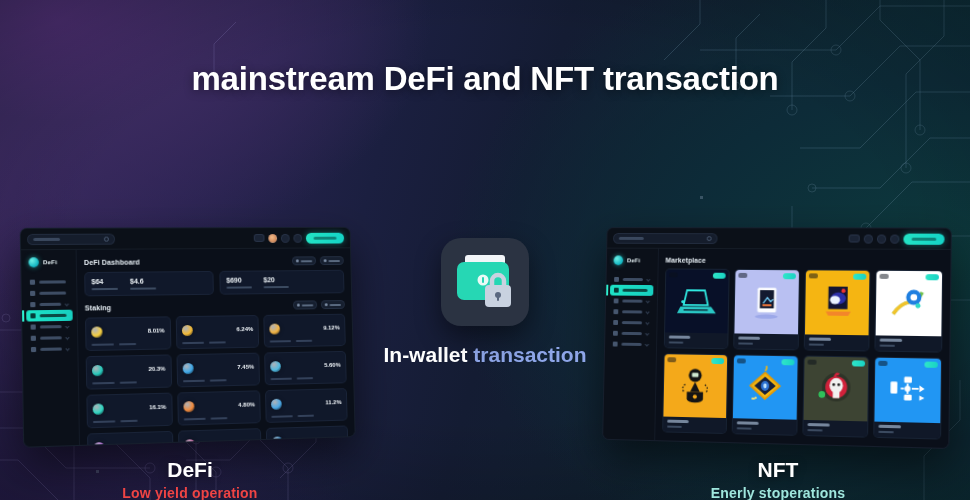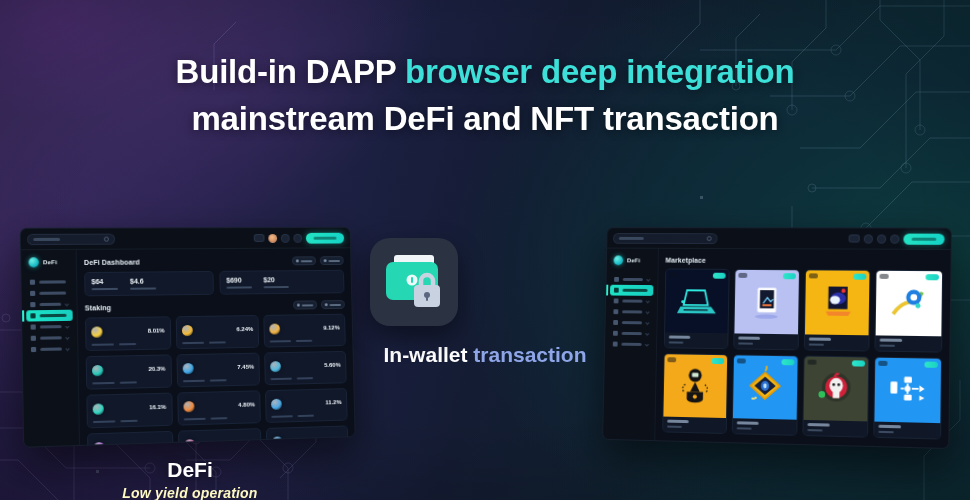--- a/index.html
+++ b/index.html
@@ -168,21 +168,21 @@
     width:9px; height:5px; border-radius:2px;
     background:rgba(10,16,26,.5);
   }
   .nft-meta{ flex:0 0 15px; padding:3px 4px; background:#101828; }
   .nft-t{ height:3px; width:22px; border-radius:2px; background:#76869c; font-size:0; color:transparent; }
   .nft-p{ height:2px; width:15px; border-radius:1px; background:#3b4a60; margin-top:3px; font-size:0; color:transparent; }
 
   
   .center{
     position:absolute; left:370px; top:238px; width:230px;
-    display:flex; flex-direction:column; 
+    display:flex; flex-direction:column; align-items:center;
   }
   .wallet-ic{
     width:88px; height:88px; border-radius:20px;
     background:#2b3342;
     box-shadow:0 10px 26px rgba(0,0,0,.45);
     position:relative;
   }
   .ctr-txt{ margin-top:16px; text-align:center; line-height:1.25; }
   .ctr-l{ font-size:21px; font-weight:700; white-space:nowrap; }
   .w-peri{ color:#8ea6e8; }
@@ -196,21 +196,21 @@
   }
   .ctr-btn span{ font-size:10px; font-weight:700; color:#e6e3ff; letter-spacing:.3px; }
 
   
   .cap{ position:absolute; text-align:center; width:260px; }
   .cap-t{ font-size:21px; font-weight:700; color:#ffffff; text-shadow:0 2px 8px rgba(0,0,0,.5); }
   .cap-s{
     font-size:14px; font-weight:700; margin-top:3px;
     filter:blur(.7px); letter-spacing:.2px;
   }
-  .cap-left .cap-s{ color:#fef9c3;font-style:italic; }
+  .cap-left .cap-s{ color:#ef4444; }
   .cap-right .cap-s{ color:#9fe6dd; }
 </style>
 </head>
 <body>
 
 <div id="stage">
 
   <div class="bg-base"></div>
 
   <svg class="circuit" viewBox="0 0 970 500" preserveAspectRatio="none">
@@ -274,23 +274,20 @@
     </g>
     <g fill="#7d90a8" fill-opacity=".4">
       <rect x="820" y="292" width="3" height="3"></rect>
       <rect x="700" y="196" width="3" height="3"></rect>
       <rect x="96" y="470" width="3" height="3"></rect>
     </g>
   </svg>
   <div class="bg-vign"></div>
 
   <div class="headline">
-    <div class="h-line l1">
-      <span class="w-white">Build-in DAPP </span><span class="w-cyan">browser deep integration</span>
-    </div>
     <div class="h-line l2 w-white">mainstream DeFi and NFT transaction</div>
   </div>
 
   <div class="panel" id="defi-panel" style="left:24px; top:227px; width:334px; height:215px; transform:perspective(900px) rotateY(7deg) rotateX(1.5deg) rotateZ(-1deg);">
     <div class="p-top">
       <div class="searchbar">
         <span class="sb-tx">Search</span>
         <span class="sb-ic"></span>
       </div>
       <div class="top-right">
@@ -764,14 +761,18 @@
       <div class="ctr-l">
         <span class="w-white">In-wallet </span><span class="w-peri">transaction</span>
       </div>
     </div>
   </div>
 
   <div class="cap cap-left" style="left:60px; top:458px;">
     <div class="cap-t">DeFi</div>
     <div class="cap-s">Low yield operation</div>
   </div>
+  <div class="cap cap-right" style="left:648px; top:458px;">
+    <div class="cap-t">NFT</div>
+    <div class="cap-s">Enerly stoperations</div>
+  </div>
 
 </div>
 
 </body></html>

